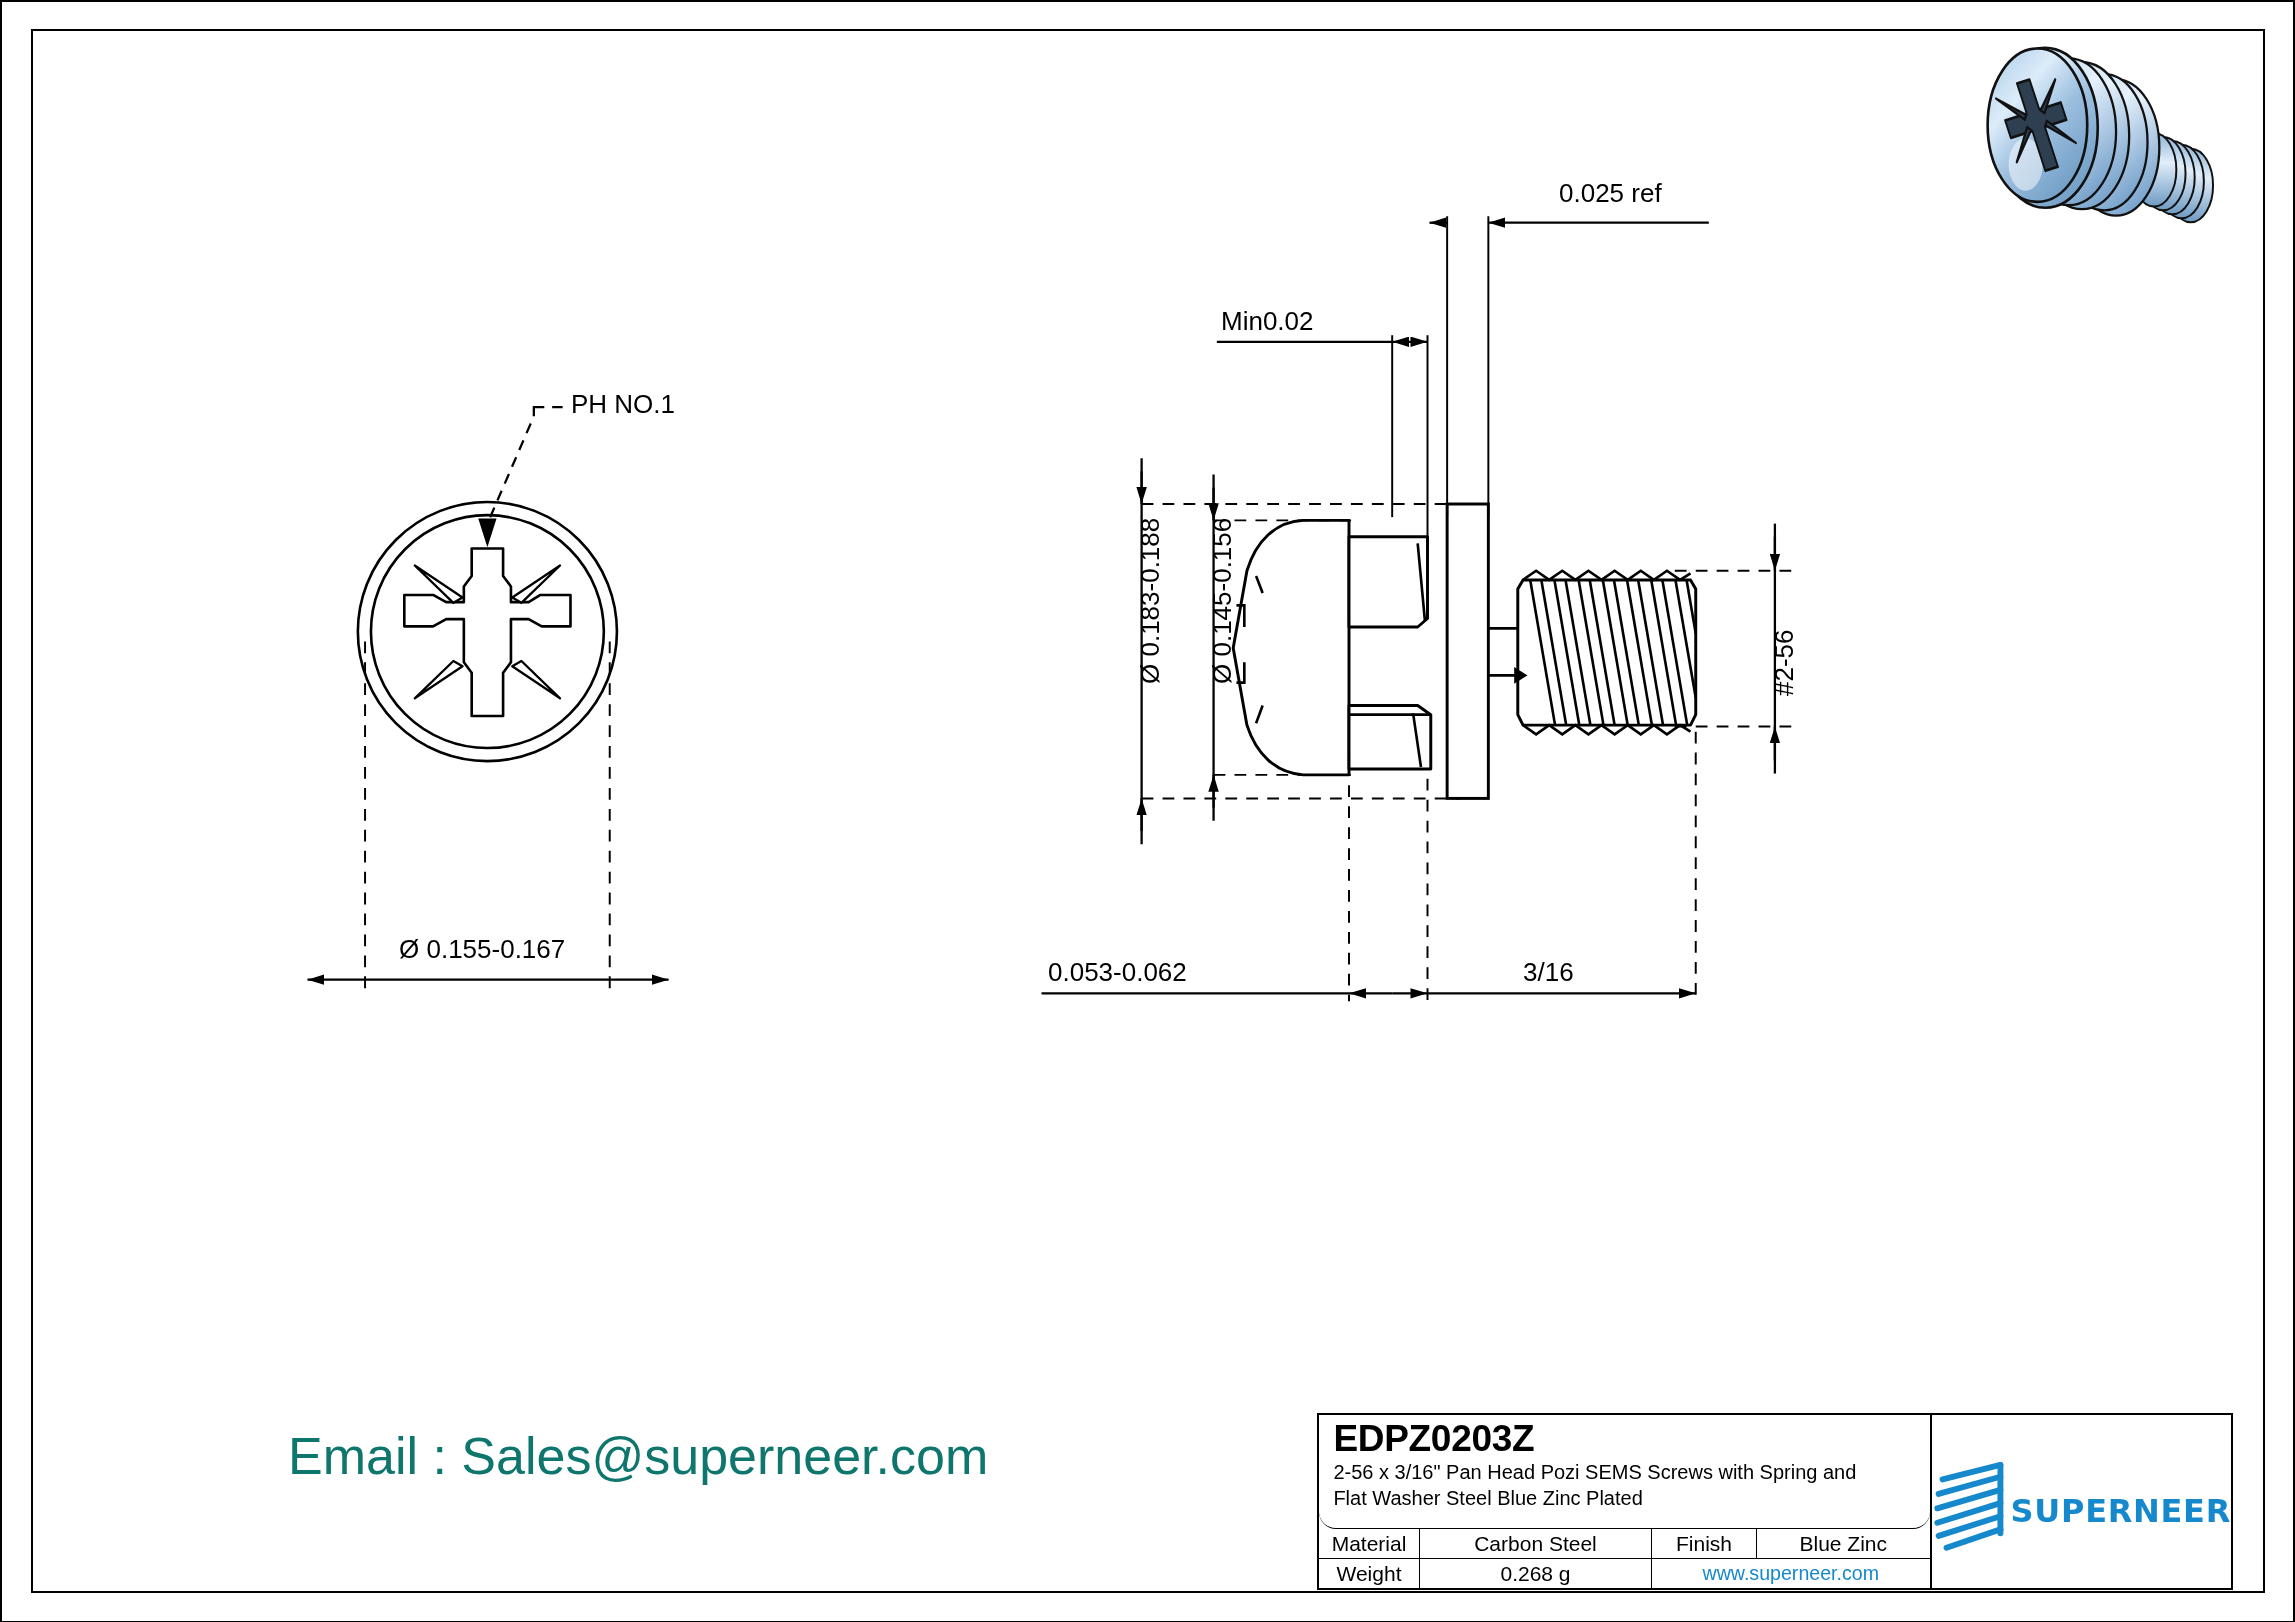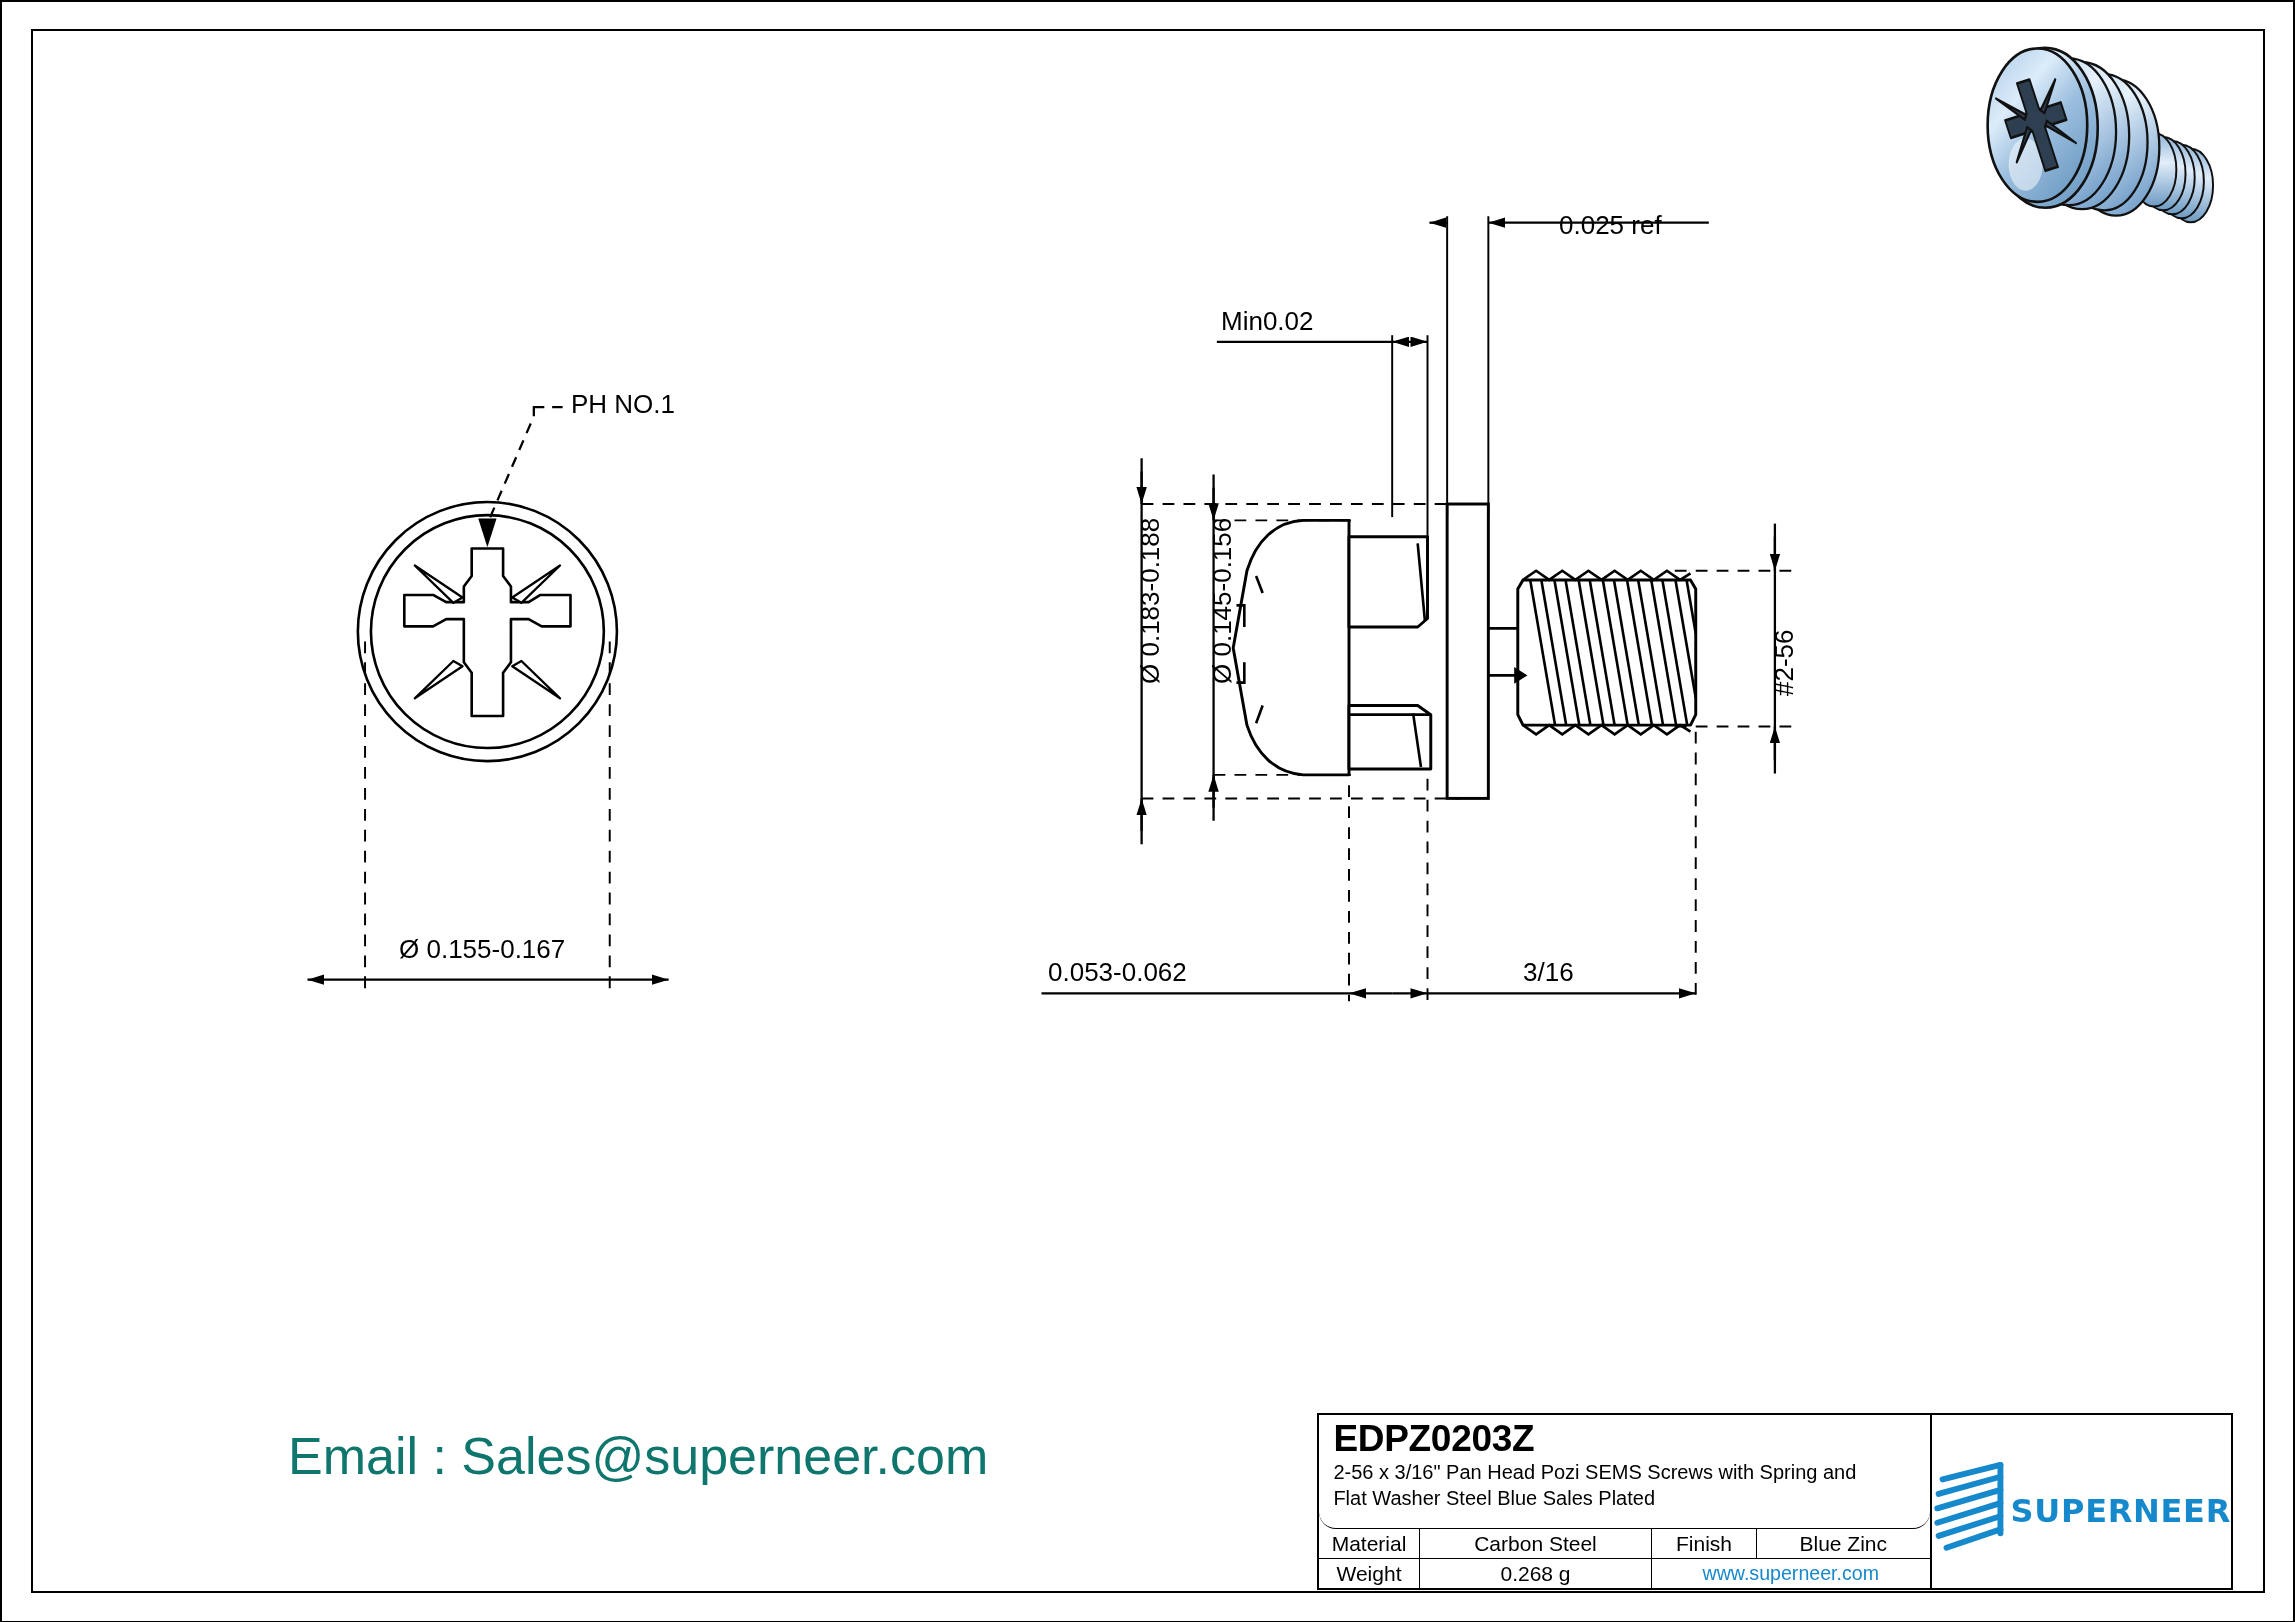--- a/index.html
+++ b/index.html
@@ -374,21 +374,21 @@
   <div class="dim" style="left:571px; top:391px;">PH NO.1</div>
 
   <div class="dim" style="left:399px; top:936px;">Ø 0.155-0.167</div>
 
   <div class="dim rot" style="left:1137px; top:684px;">Ø 0.183-0.188</div>
 
   <div class="dim rot" style="left:1209px; top:684px;">Ø 0.145-0.156</div>
 
   <div class="dim rot" style="left:1771px; top:696px;">#2-56</div>
 
-  <div class="dim" style="left:1559px; top:212px;">0.025 ref</div>
+  <div class="dim" style="left:1559px; top:180px;">0.025 ref</div>
 
   <div class="dim" style="left:1221px; top:308px;">Min0.02</div>
 
   <div class="dim" style="left:1048px; top:959px;">0.053-0.062</div>
 
   <div class="dim" style="left:1523px; top:959px;">3/16</div>
 
   <svg id="render-3d" viewBox="0 0 470 360" xmlns="http://www.w3.org/2000/svg">
 
     <g stroke="#111" stroke-width="3">
@@ -428,21 +428,21 @@
 
   <div id="email">Email : Sales@superneer.com</div>
 
   <div id="title-block">
 
     <div id="tb-left">
 
       <div id="tb-desc">
         <div id="tb-code">EDPZ0203Z</div>
         <div class="tb-descline">2-56 x 3/16" Pan Head Pozi SEMS Screws with Spring and</div>
-        <div class="tb-descline">Flat Washer Steel Blue Sales Plated</div>
+        <div class="tb-descline">Flat Washer Steel Blue Zinc Plated</div>
       </div>
 
       <div class="tb-row">
         <div class="tb-cell c-label bord">Material</div>
         <div class="tb-cell c-value bord">Carbon Steel</div>
         <div class="tb-cell c-label2 bord">Finish</div>
         <div class="tb-cell c-value2">Blue Zinc</div>
       </div>
 
       <div class="tb-row">

